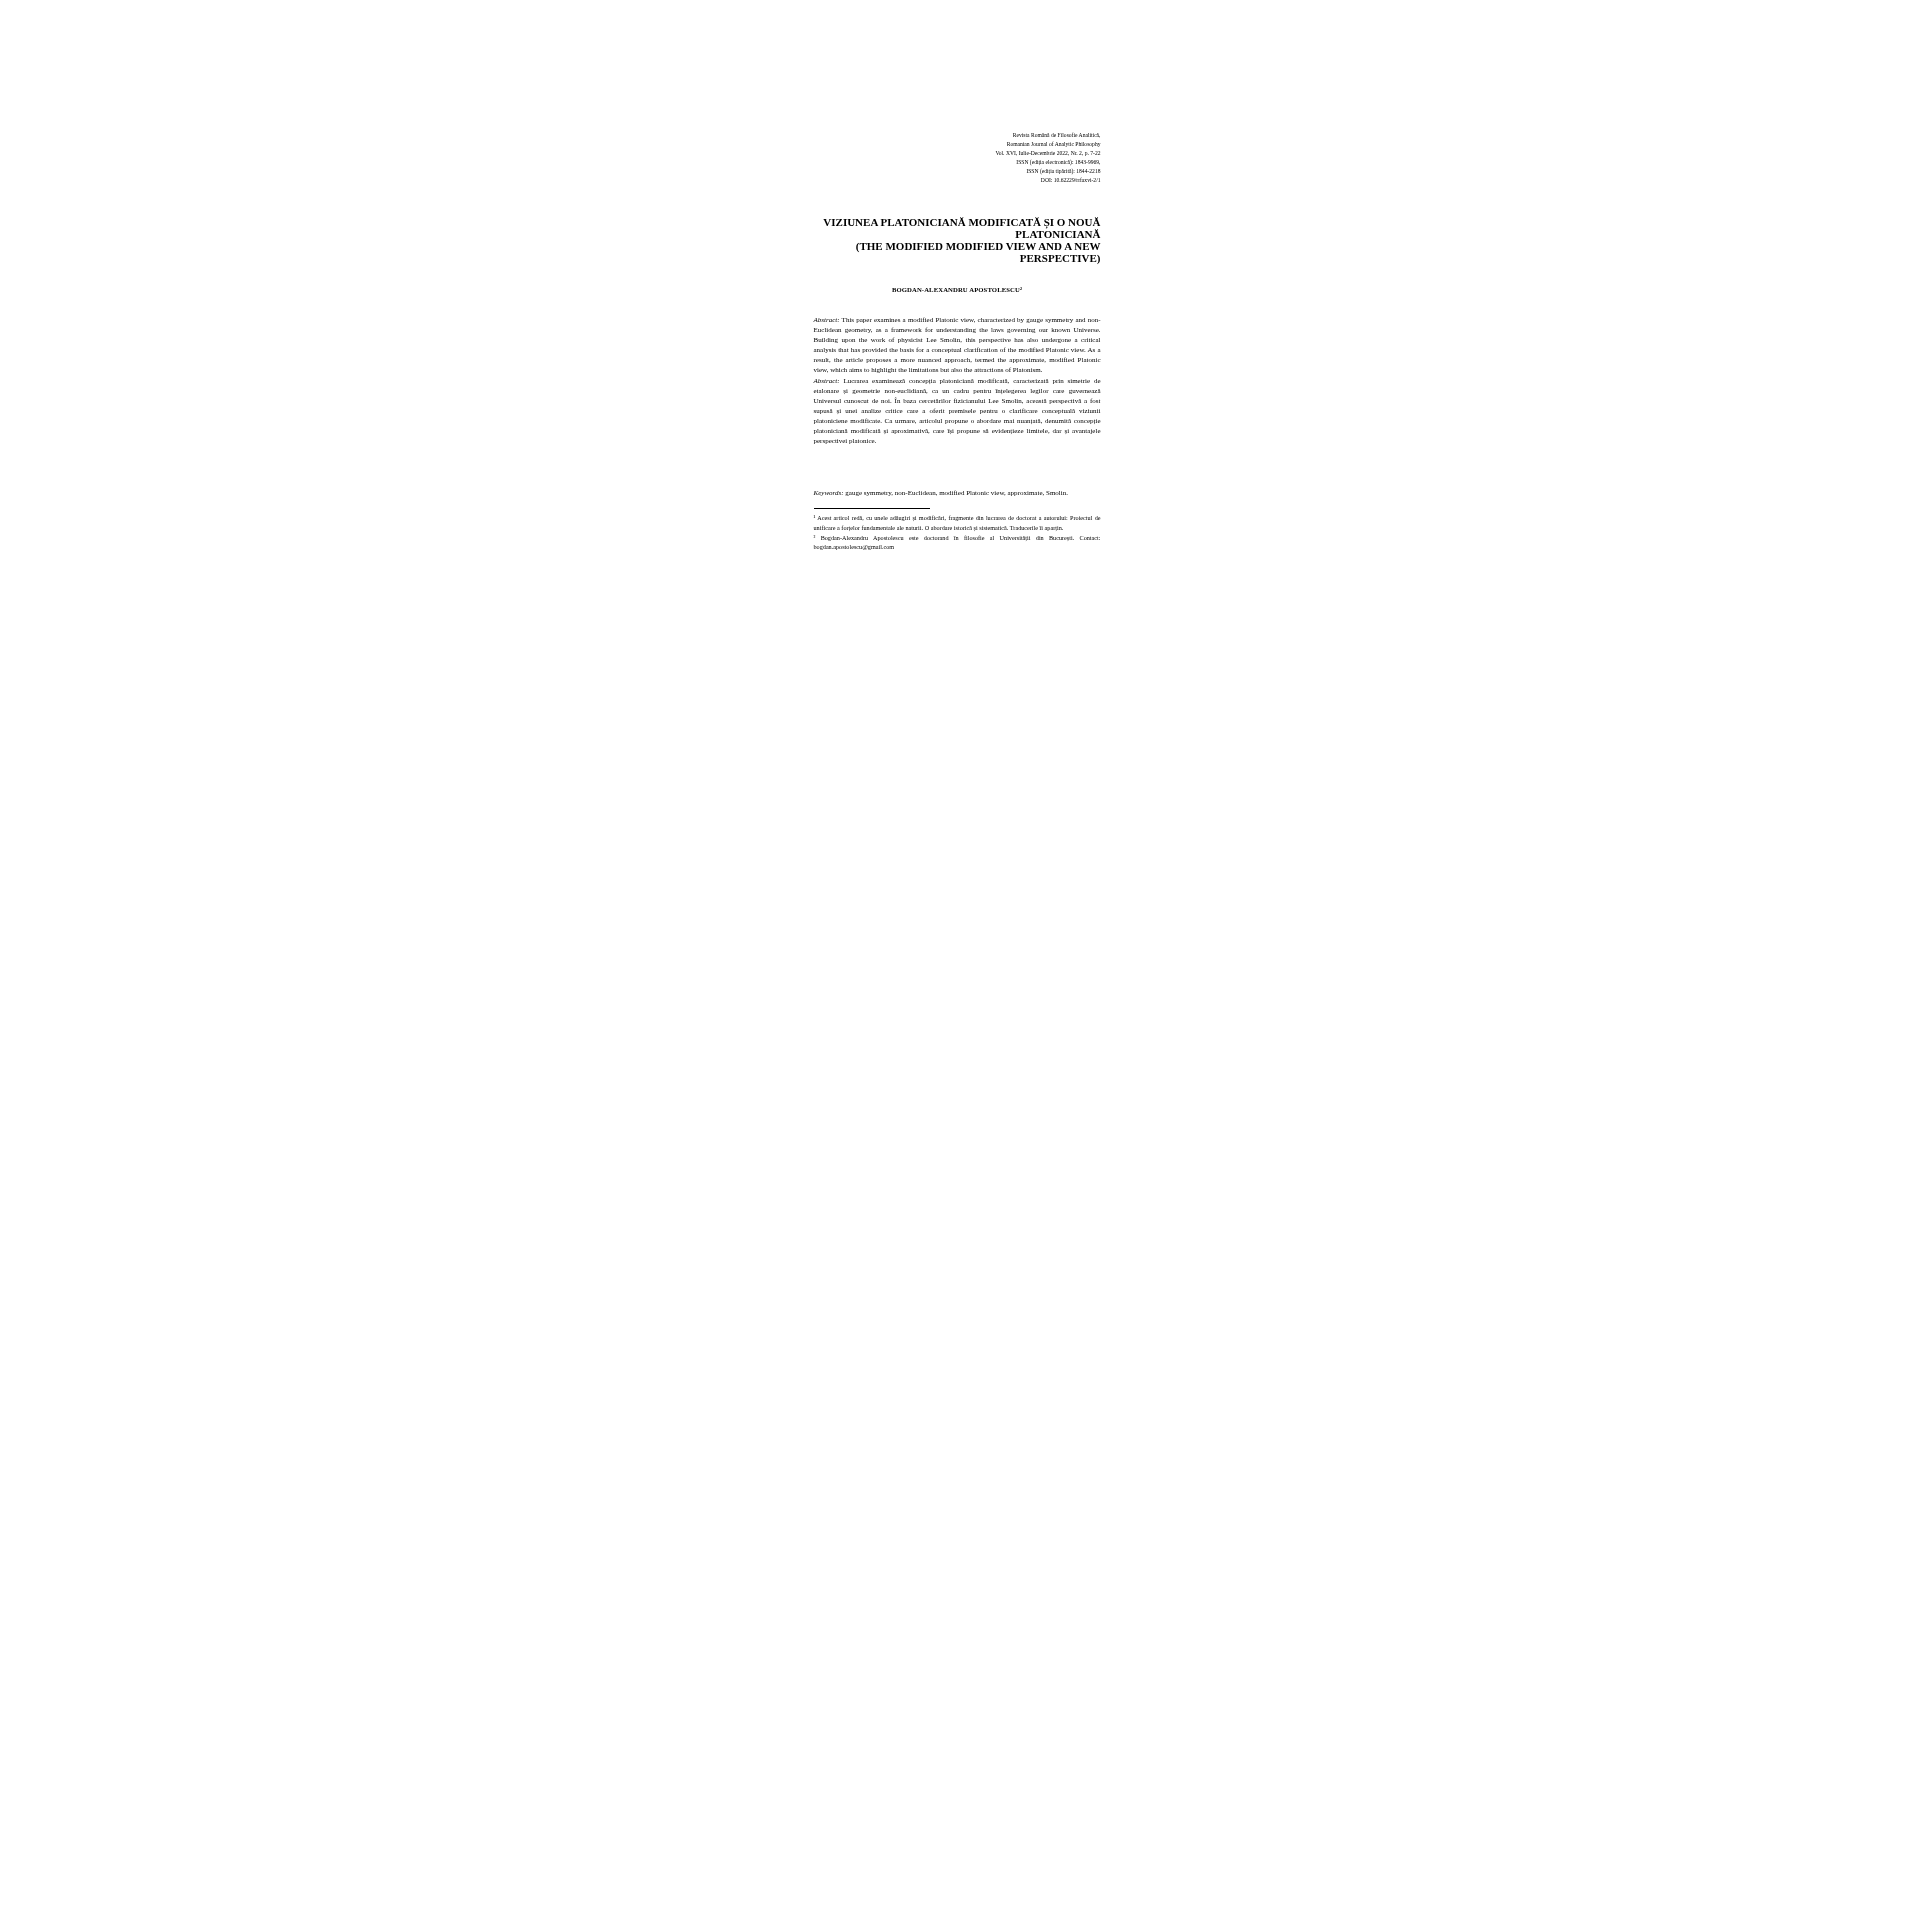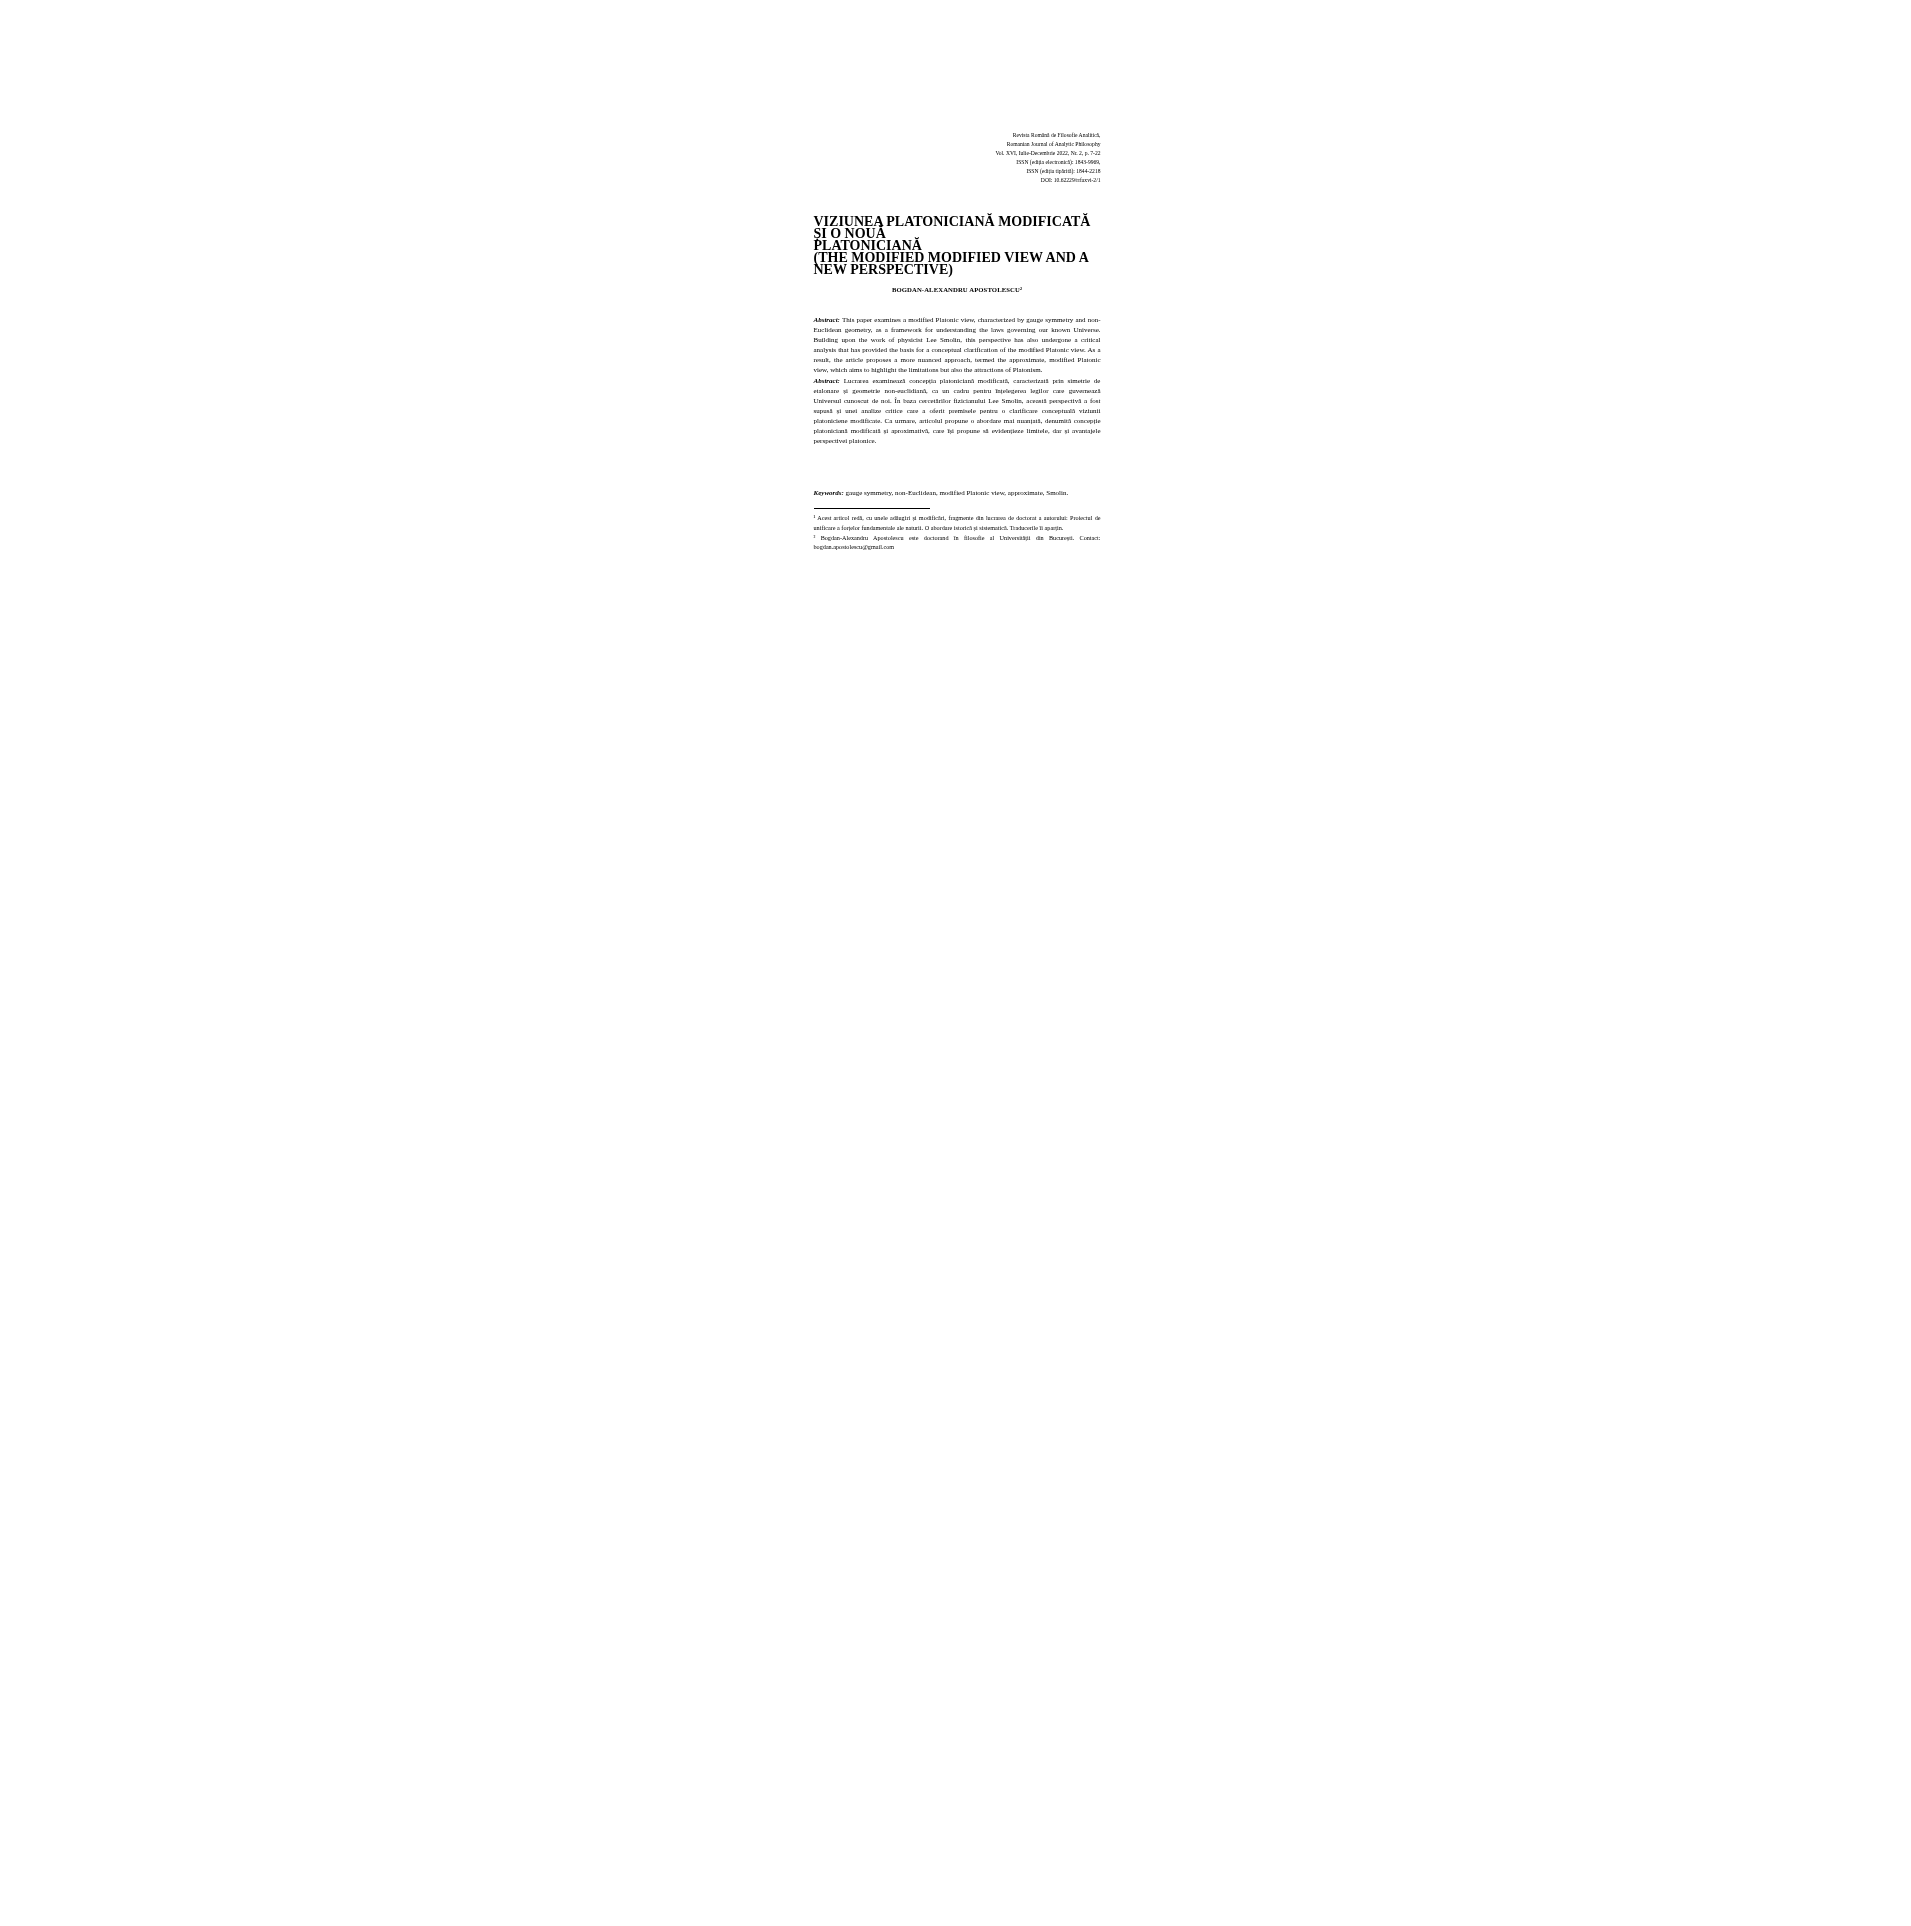--- a/index.html
+++ b/index.html
@@ -26,22 +26,22 @@
     font-size: 5.6px;
     line-height: 8.9px;
     white-space: nowrap;
   }
   .title-block {
     position: absolute;
     top: 216px;
     left: 97px;
     width: 287px;
     margin: 0;
-    text-align: left;
-    font-size: 14px;
+    text-align: right;
+    font-size: 11px;
     font-weight: bold;
     line-height: 12px;
   }
   .title-line { display: block; }
   .author-line {
     position: absolute;
     top: 286px;
     left: 97px;
     width: 287px;
     text-align: center;
@@ -76,21 +76,21 @@
     left: 97px;
     width: 287px;
   }
   .footnote {
     margin: 0;
     font-size: 6.2px;
     line-height: 9.8px;
     text-align: justify;
     text-justify: inter-word;
   }
-  .seg-bi { font-weight: bold; font-style: italic; }
+  .seg-bi { font-weight: normal; font-style: italic; }
   .seg-i  { }
   .seg-n  { font-style: normal; }
 </style>
 </head>
 <body>
 
 <div class="page">
 
   <div class="journal-info">
     <div>Revista Română de Filosofie Analitică,</div>

